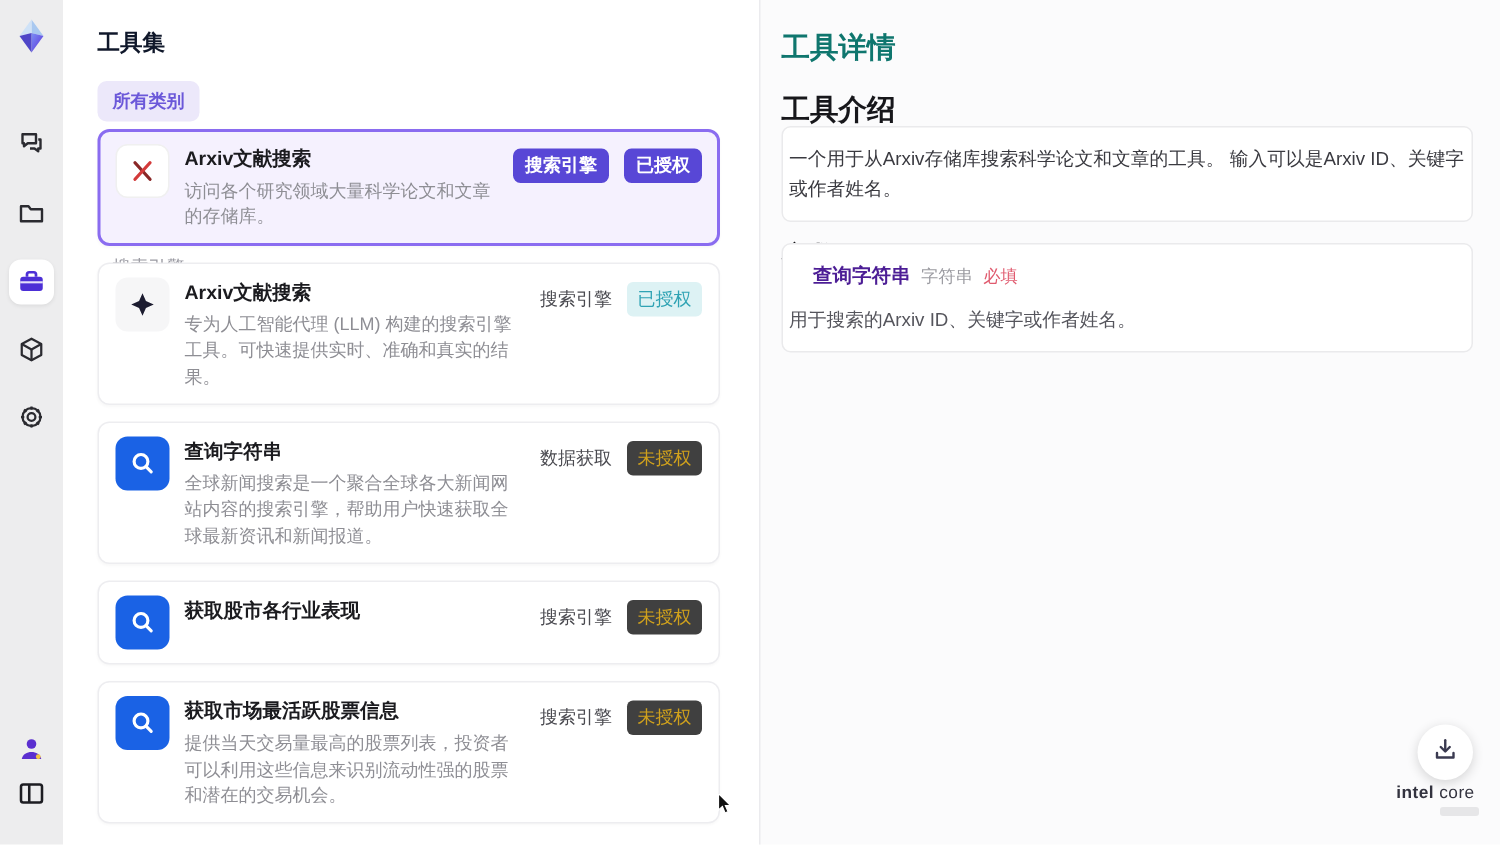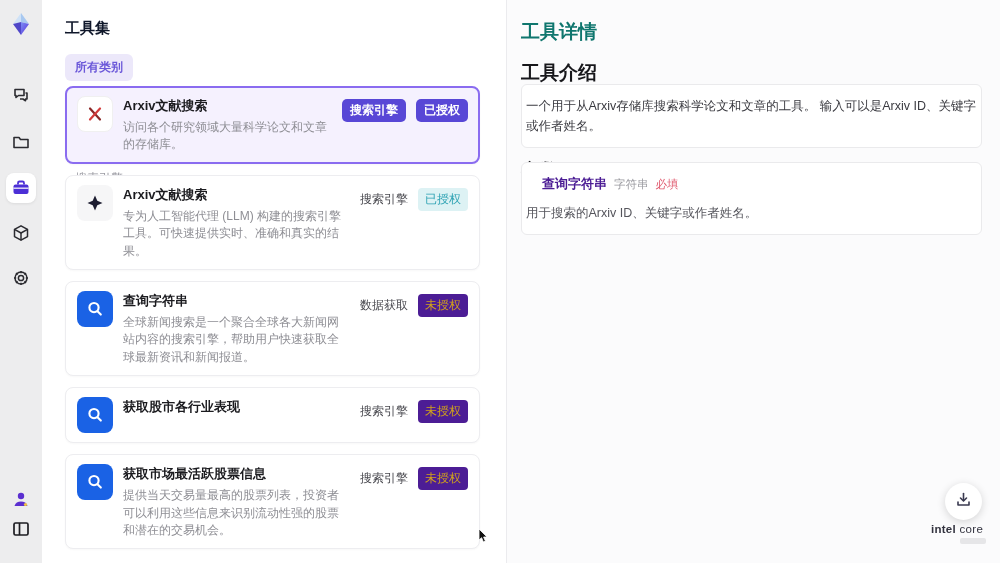--- a/index.html
+++ b/index.html
@@ -31,21 +31,21 @@
   .tool-icon.grey  { background:#f6f6f7; }
   .tool-icon.blue  { background:#1a62e5; }
   .card-mid { flex:1; min-width:0; }
   .card-title { font-size:13px; font-weight:700; color:#1b1b1f; margin:1px 0 4px; }
   .card-desc { font-size:12px; color:#8e8e94; line-height:1.45; }
   .card-badges { flex:none; display:flex; gap:10px; align-items:center; margin-top:3px; }
   .badge-solid { background:#5847d6; color:#fff; font-size:12px; font-weight:600;
     padding:3px 8px; border-radius:5px; white-space:nowrap; }
   .cat-text { font-size:12px; color:#4a4a50; font-weight:500; white-space:nowrap; }
   .badge-ok { background:#ddf2f4; color:#2fa3b4; font-size:12px; padding:3px 7px; border-radius:4px; white-space:nowrap; }
-  .badge-no { background:#4c1d95; color:#d0a11c; font-size:12px; padding:3px 7px; border-radius:4px; white-space:nowrap; }
+  .badge-no { background:#404040; color:#d0a11c; font-size:12px; padding:3px 7px; border-radius:4px; white-space:nowrap; }
 
   
   .scrollbar { position:absolute; left:484px; top:88px; width:7px; height:460px; }
   .scroll-thumb { position:absolute; left:0; top:0; width:7px; height:242px; background:#bdbdc0; border-radius:4px; cursor:pointer; }
 
   
   .detail-panel { position:absolute; left:506px; top:0; width:494px; height:563px;
     background:#fbfbfc; border-left:1px solid #ebebee; }
   .detail-title { position:absolute; left:14px; top:19px; font-size:19px; font-weight:700; color:#0f766e; }
   .section-h { position:absolute; left:14px; font-size:19px; font-weight:700; color:#17171b; }

